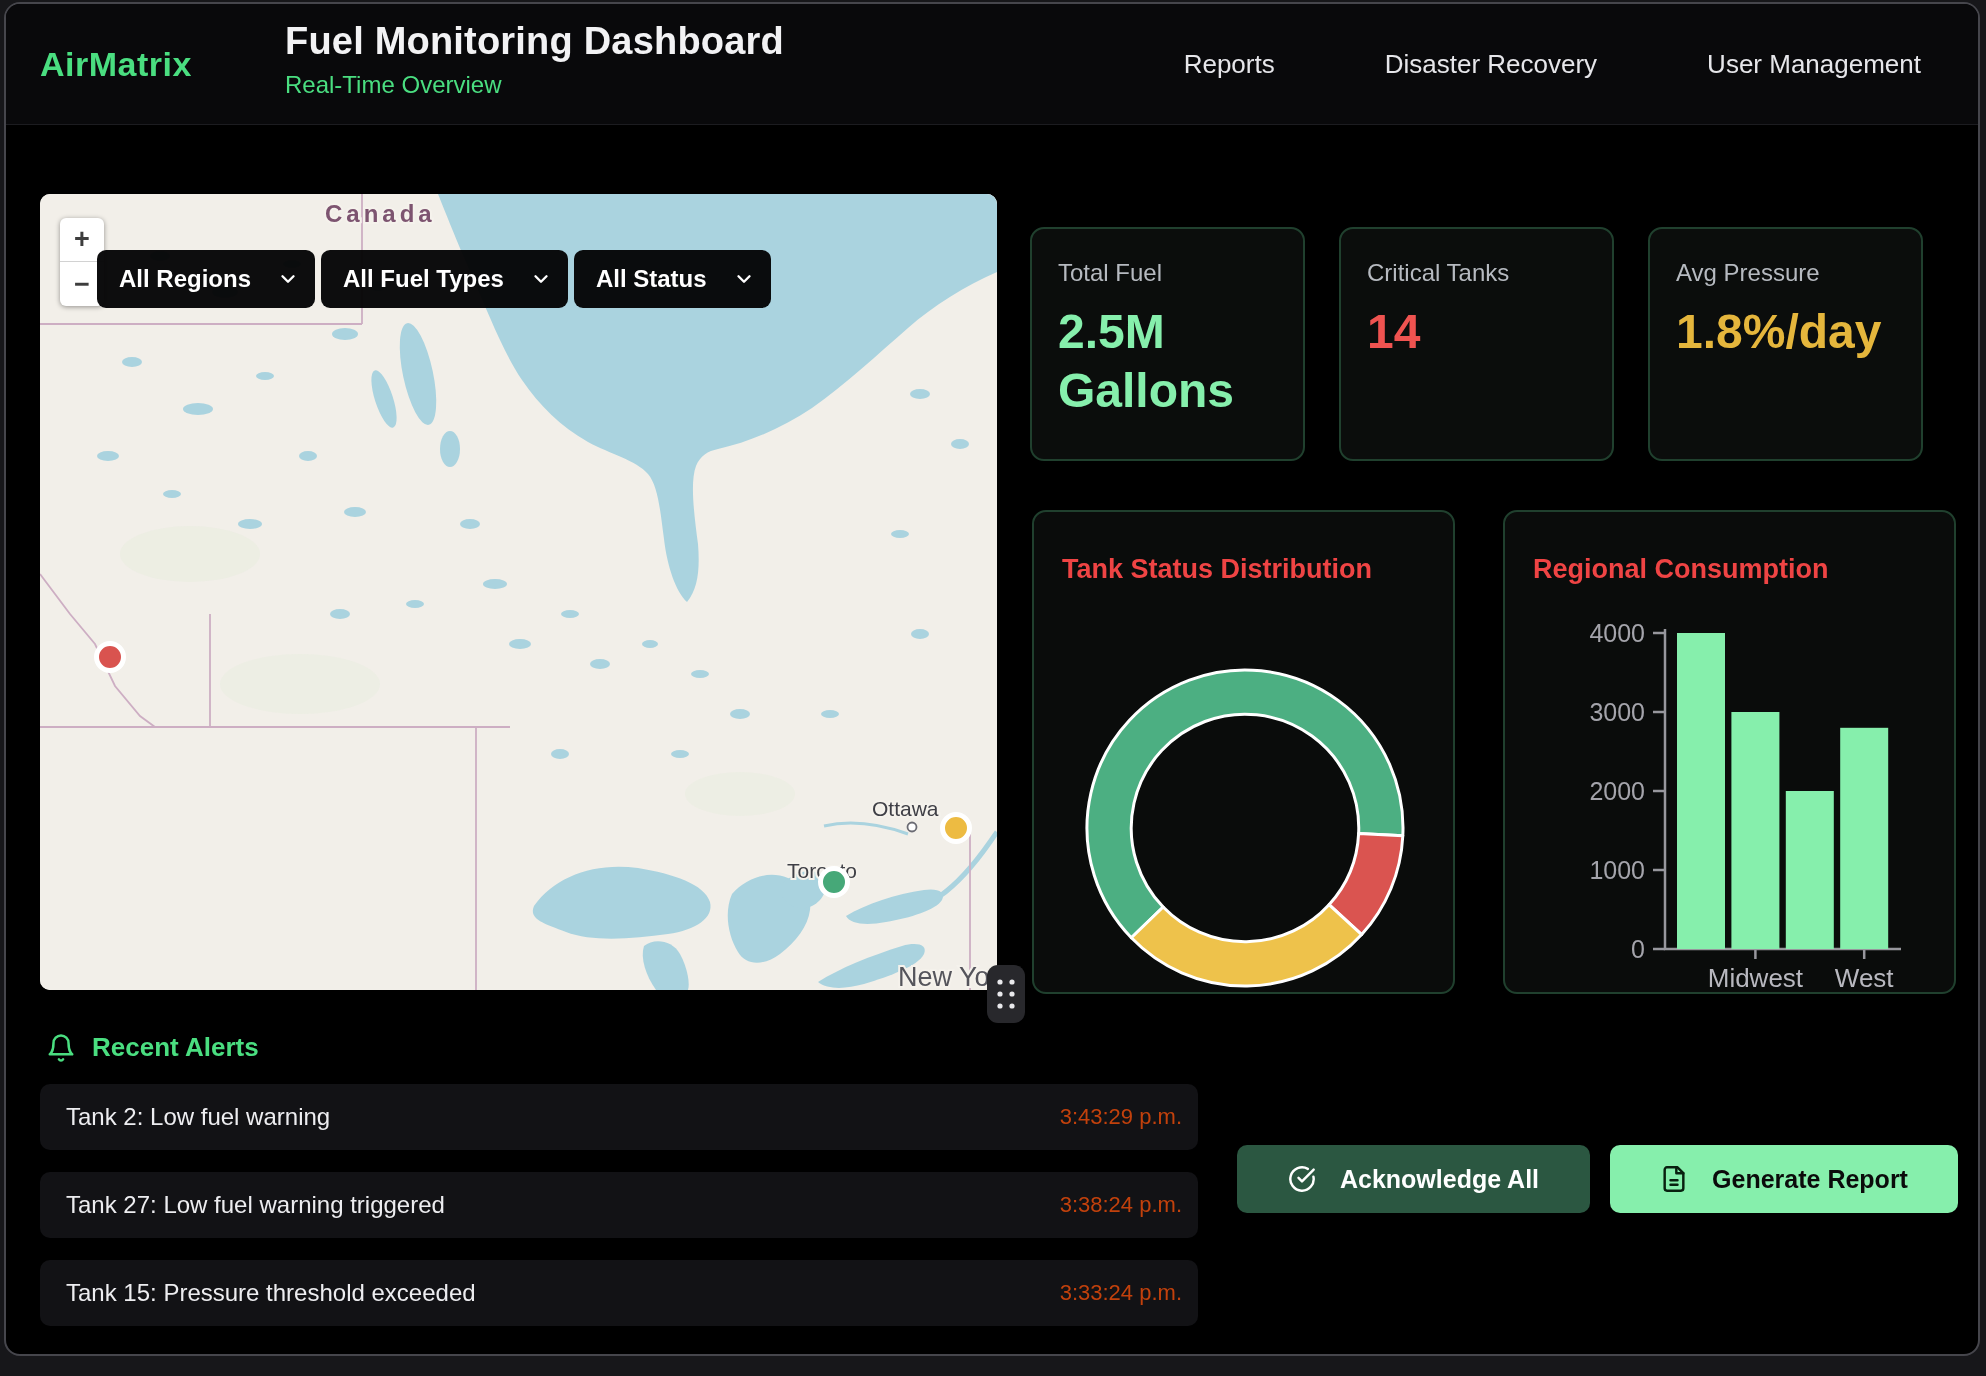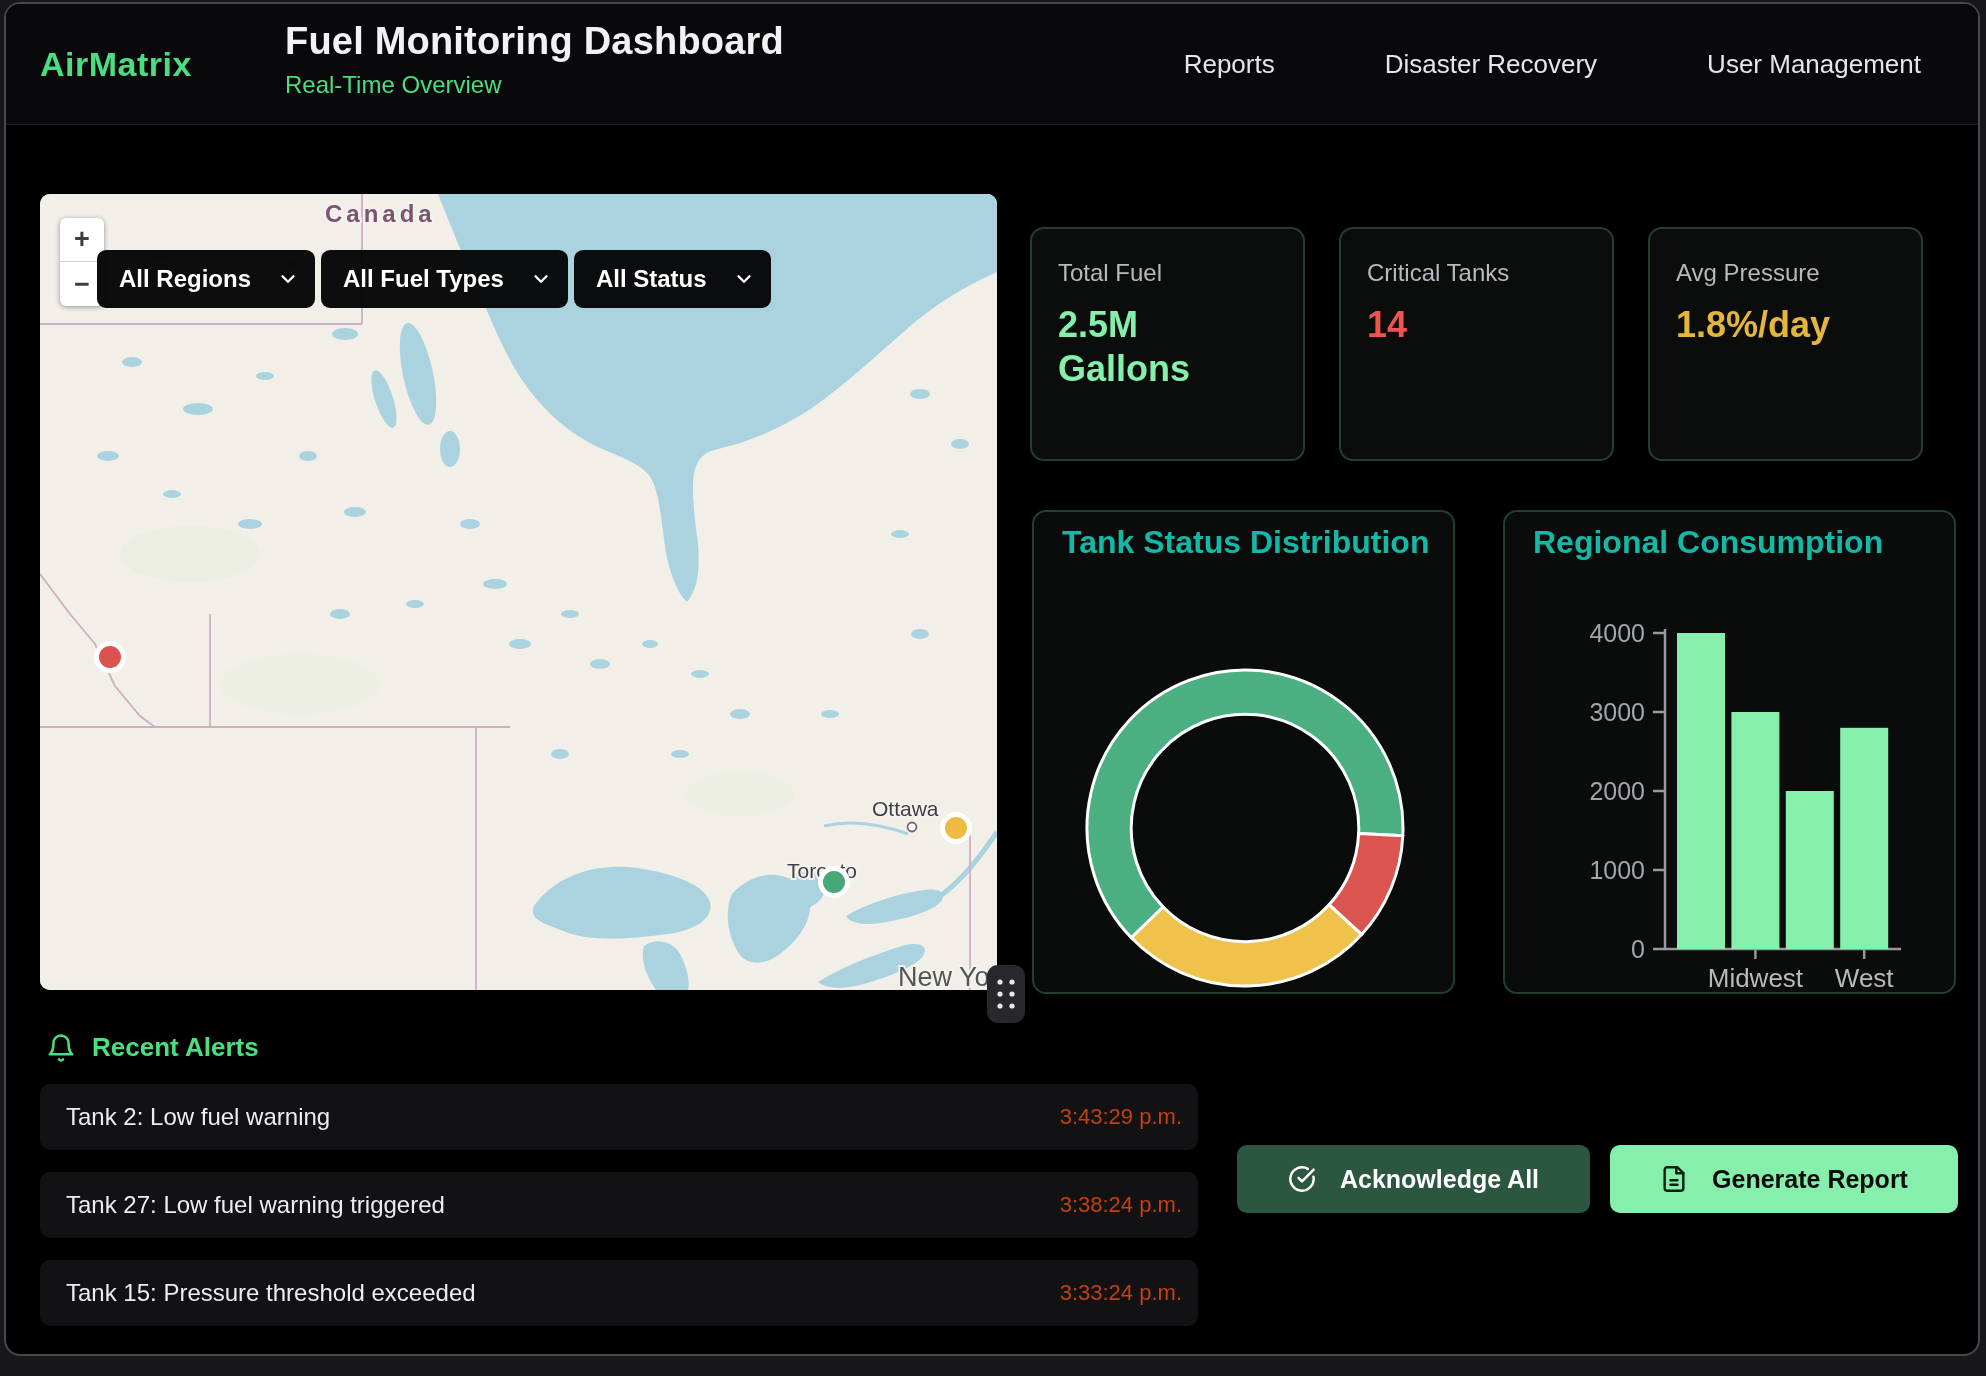--- a/index.html
+++ b/index.html
@@ -32,28 +32,28 @@
             align-items:center; justify-content:space-between; padding:0 16px 0 22px; cursor:pointer; }
   .filter .flabel { font-size:24px; font-weight:700; margin-right:26px; white-space:nowrap; }
   .maphandle { position:absolute; left:981px; top:961px; width:38px; height:58px; background:#28282c;
                border-radius:11px; z-index:12; }
 
   
   .stats { position:absolute; left:1024px; top:223px; display:flex; gap:34px; }
   .stat-card { width:275px; height:234px; background:#0b0d0c; border:2px solid #20402e;
                border-radius:14px; padding:30px 26px; }
   .stat-label { font-size:24px; color:#b6bac0; font-weight:500; }
-  .stat-value { margin-top:16px; font-size:36px; font-weight:800; line-height:1.22; word-break:normal; }
+  .stat-value { margin-top:16px; font-size:48px; font-weight:800; line-height:1.22; word-break:normal; }
 
   
   .chart-card { position:absolute; top:506px; height:484px; background:#0a0c0b; border:2px solid #20402e;
                 border-radius:14px; overflow:hidden; }
   #donut-card { left:1026px; width:423px; }
   #bar-card   { left:1497px; width:453px; }
-  .chart-title { position:absolute; left:28px; top:12px; font-size:32px; font-weight:700; color:#14b8a6; }
+  .chart-title { position:absolute; left:28px; top:42px; font-size:27px; font-weight:700; color:#ef4444; }
   .chart-card svg { position:absolute; left:0; top:0; }
   .chart-card svg text { font-family:"Liberation Sans","DejaVu Sans",sans-serif; }
 
   
   .alerts-head { position:absolute; left:40px; top:1028px; display:flex; align-items:center; gap:16px;text-align:right; }
   .alerts-head .ah-label { font-size:26px; font-weight:700; color:#4ade80; }
   .alert-list { position:absolute; left:34px; top:1080px; width:1158px; }
   .alert-row { width:100%; height:66px; background:#121215; border-radius:10px; margin-bottom:22px;
                display:flex; align-items:center; justify-content:space-between; padding:0 16px 0 26px;
                cursor:pointer; }

